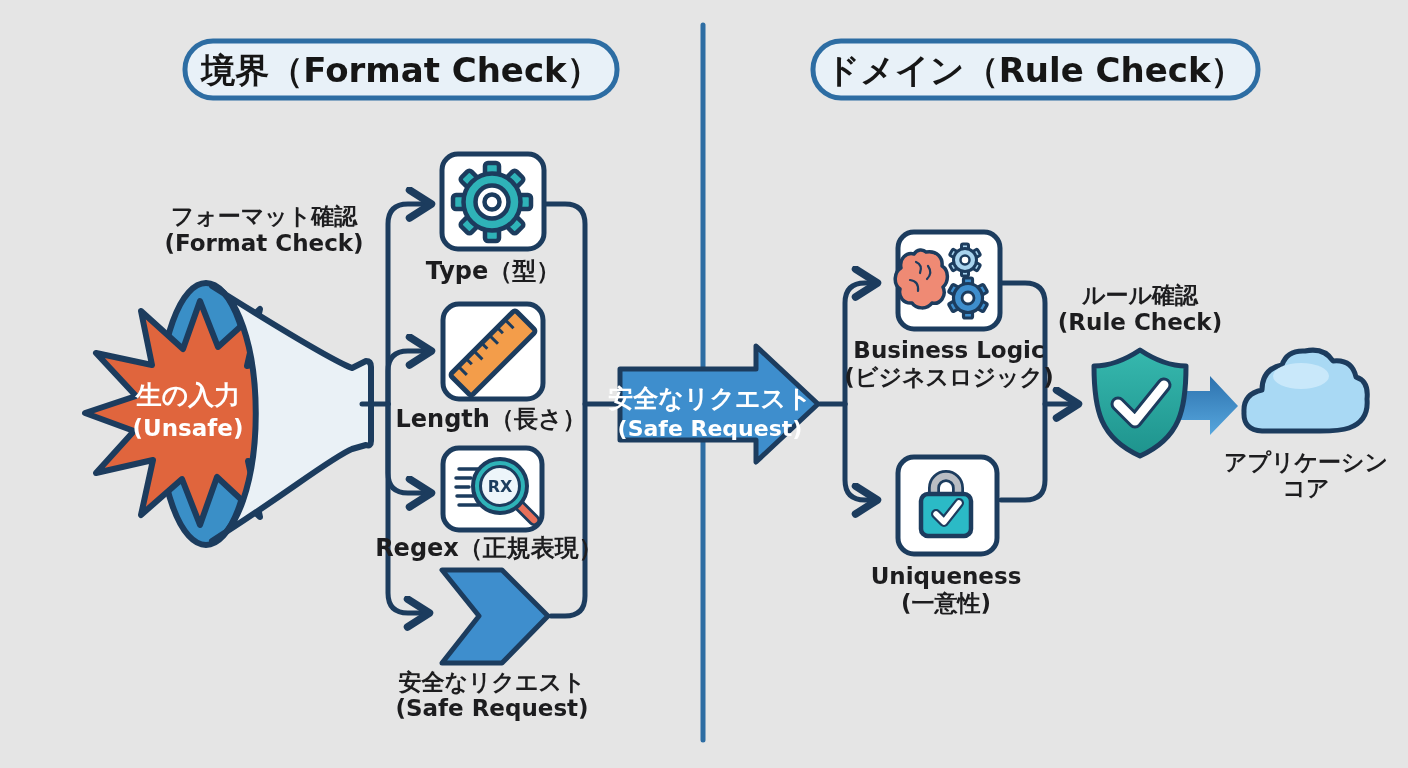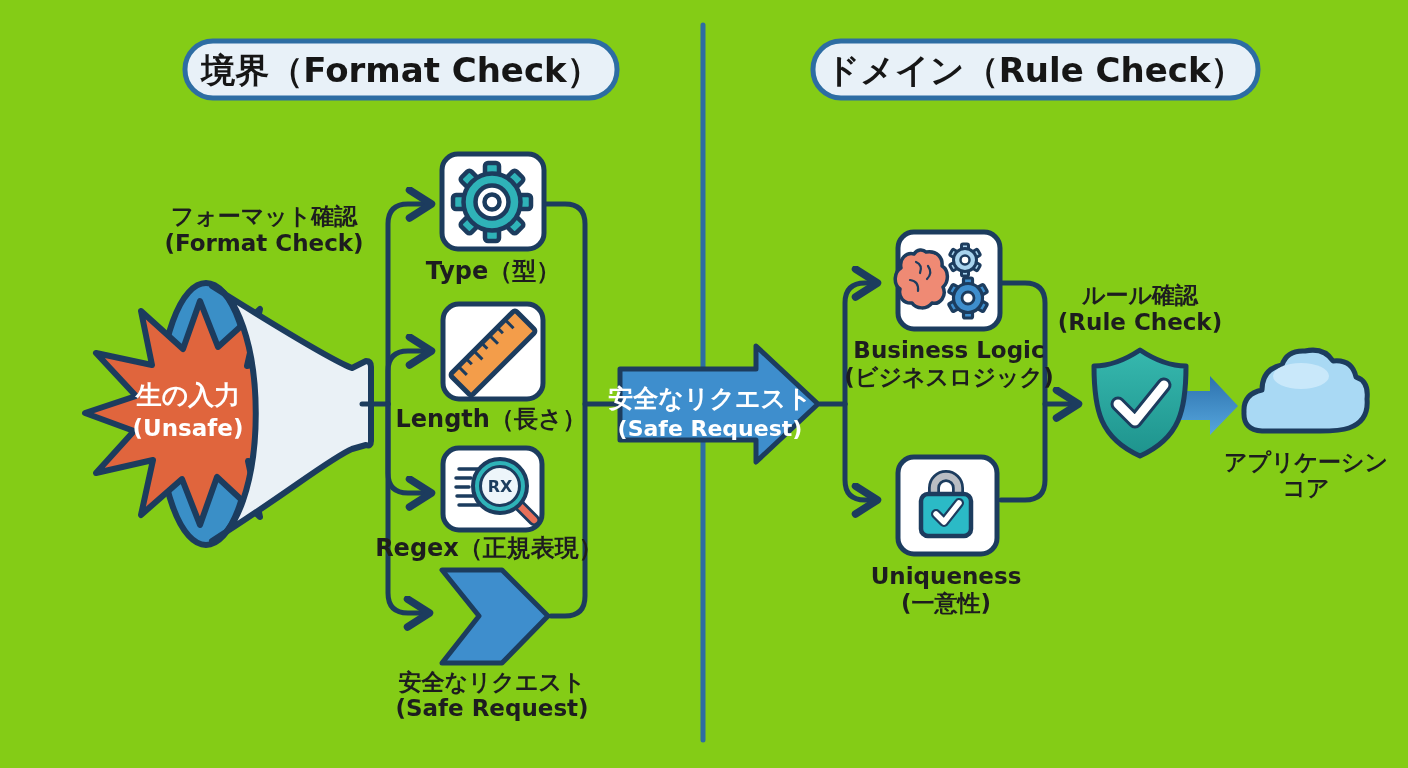--- a/index.html
+++ b/index.html
@@ -1,16 +1,16 @@
 <!DOCTYPE html>
 <html><head>
 <meta charset="utf-8">
 <style>
   html,body{margin:0;padding:0;background:#fbfaf7;}
-  .stage{position:relative;width:1408px;height:768px;background:#84cc16;overflow:hidden;
+  .stage{position:relative;width:1408px;height:768px;background:#e5e5e5;overflow:hidden;
          font-family:"DejaVu Sans","Liberation Sans",sans-serif;}
   svg text{font-family:"DejaVu Sans","Liberation Sans",sans-serif;font-weight:700;}
   .title-t{font-size:34px;fill:#161616;}
   .lbl{font-size:23px;fill:#1d1d1f;}
   .lbl-lg{font-size:24px;fill:#1d1d1f;}
   .lbl-w{font-size:26px;fill:#ffffff;}
   .lbl-w2{font-size:23px;fill:#ffffff;}
   .lbl-aw{font-size:25px;fill:#ffffff;}
   .lbl-aw2{font-size:22px;fill:#ffffff;}
   .rx-t{font-size:16px;fill:#1c3c5e;}

